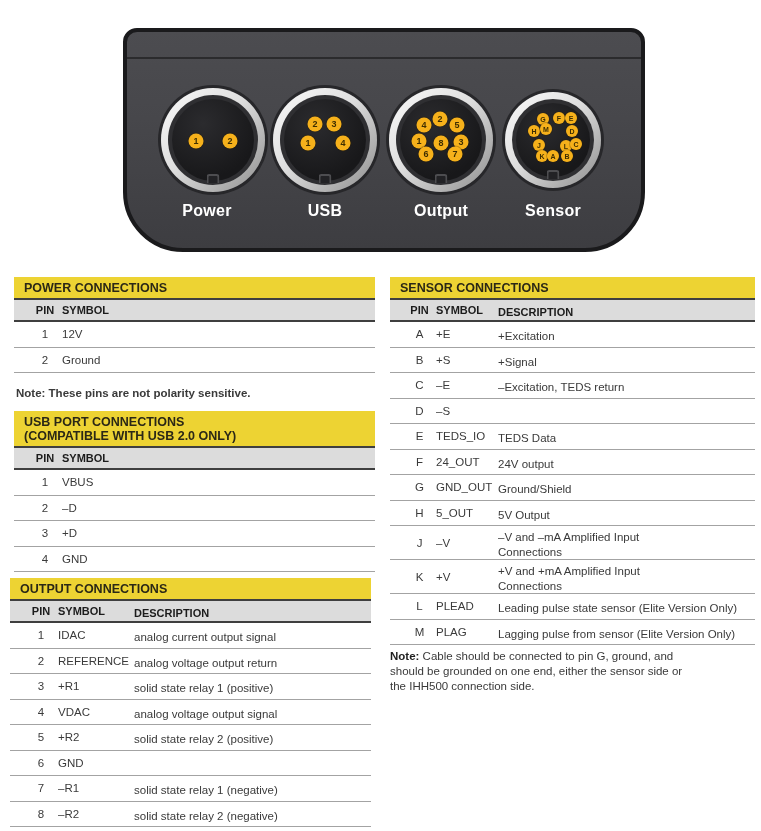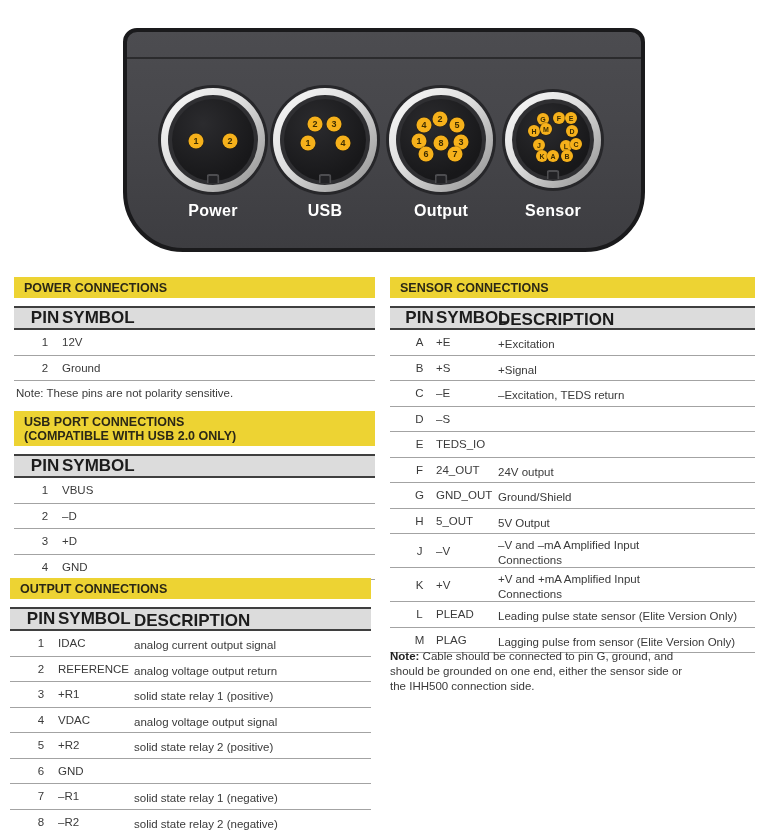--- a/index.html
+++ b/index.html
@@ -25,21 +25,21 @@
     box-shadow:0 0 0 1px rgba(50,35,0,.25);line-height:1;}
   .port-label{position:absolute;top:170px;transform:translateX(-50%);color:#ffffff;
     font-weight:bold;font-size:16px;letter-spacing:.3px;white-space:nowrap;}
 
   
   .tbl{position:absolute;box-sizing:border-box;}
   .tbl-title{background:#edd333;color:#2b2816;font-weight:bold;font-size:12.5px;line-height:14px;
     padding:4px 8px 3px 10px;}
   .tbl-title .sub{font-weight:bold;}
   .tbl-head{display:flex;align-items:center;height:20px;background:#dcdcdc;color:#1c1c1c;
-    font-weight:bold;font-size:17px;border-top:2px solid #3f3f3f;border-bottom:2px solid #3f3f3f;margin-top:8px;}
+    font-weight:bold;font-size:11px;border-top:2px solid #3f3f3f;border-bottom:2px solid #3f3f3f;}
   .row{display:flex;align-items:center;min-height:24.5px;border-bottom:1px solid #a3a3a3;
     font-size:11.5px;color:#3a3a3a;}
   .tbl-left .tbl-head,.tbl-left .row{padding-left:14px;}
   .tbl-right .tbl-head,.tbl-right .row{padding-left:13px;}
   .tbl-left .c-pin{width:34px;text-align:center;flex:none;}
   .tbl-left .c-sym{width:76px;flex:none;}
   .tbl-right .c-pin{width:33px;text-align:center;flex:none;}
   .tbl-right .c-sym{width:62px;flex:none;}
   .c-desc{flex:1;white-space:pre-line;padding:4px 2px 0 0;line-height:14.5px;}
   .c-grow{flex:1;}
@@ -55,21 +55,21 @@
 
   <div class="device">
     <div class="device-seam"></div>
   <div class="connector" style="left: 34px; top: 56px; width: 104px; height: 104px;">
         <div class="ring2"></div>
         <div class="core"></div>
         <div class="notch"></div>
         <div class="pin" style="left: 35px; top: 53px; width: 15px; height: 15px; font-size: 9px;">1</div>
         <div class="pin" style="left: 69px; top: 53px; width: 15px; height: 15px; font-size: 9px;">2</div>
       </div>
-      <div class="port-label" style="left: 86px;">Power</div>
+      <div class="port-label" style="left: 80px;">Power</div>
       <div class="connector" style="left: 146px; top: 56px; width: 104px; height: 104px;">
         <div class="ring2"></div>
         <div class="core"></div>
         <div class="notch"></div>
         <div class="pin" style="left: 42px; top: 36px; width: 15px; height: 15px; font-size: 9px;">2</div>
         <div class="pin" style="left: 61px; top: 36px; width: 15px; height: 15px; font-size: 9px;">3</div>
         <div class="pin" style="left: 35px; top: 55px; width: 15px; height: 15px; font-size: 9px;">1</div>
         <div class="pin" style="left: 70px; top: 55px; width: 15px; height: 15px; font-size: 9px;">4</div>
       </div>
       <div class="port-label" style="left: 198px;">USB</div>
@@ -119,21 +119,21 @@
         <div class="row">
           <div class="c-pin">1</div>
           <div class="c-sym c-grow">12V</div>
         </div>
         <div class="row">
           <div class="c-pin">2</div>
           <div class="c-sym c-grow">Ground</div>
         </div>
       </div>
   </section>
-  <div class="note" style="left:16px;top:386px;">Note: These pins are not polarity sensitive.</div>
+  <div class="note" style="left:16px;top:386px;font-weight:bold;">Note: These pins are not polarity sensitive.</div>
 
   <section class="tbl tbl-left" style="left:14px;top:411px;width:361px;">
     <div class="tbl-title">
       <div>USB PORT CONNECTIONS</div>
       <div class="sub">(COMPATIBLE WITH USB 2.0 ONLY)</div>
     </div>
     <div class="tbl-head">
         <div class="c-pin">PIN</div>
         <div class="c-sym c-grow">SYMBOL</div>
       </div>
@@ -234,20 +234,21 @@
           <div class="c-sym">–E</div>
           <div class="c-desc">–Excitation, TEDS return</div>
         </div>
         <div class="row">
           <div class="c-pin">D</div>
           <div class="c-sym">–S</div>
         </div>
         <div class="row">
           <div class="c-pin">E</div>
           <div class="c-sym">TEDS_IO</div>
+          <div class="c-desc">TEDS Data</div>
         </div>
         <div class="row">
           <div class="c-pin">F</div>
           <div class="c-sym">24_OUT</div>
           <div class="c-desc">24V output</div>
         </div>
         <div class="row">
           <div class="c-pin">G</div>
           <div class="c-sym">GND_OUT</div>
           <div class="c-desc">Ground/Shield</div>

